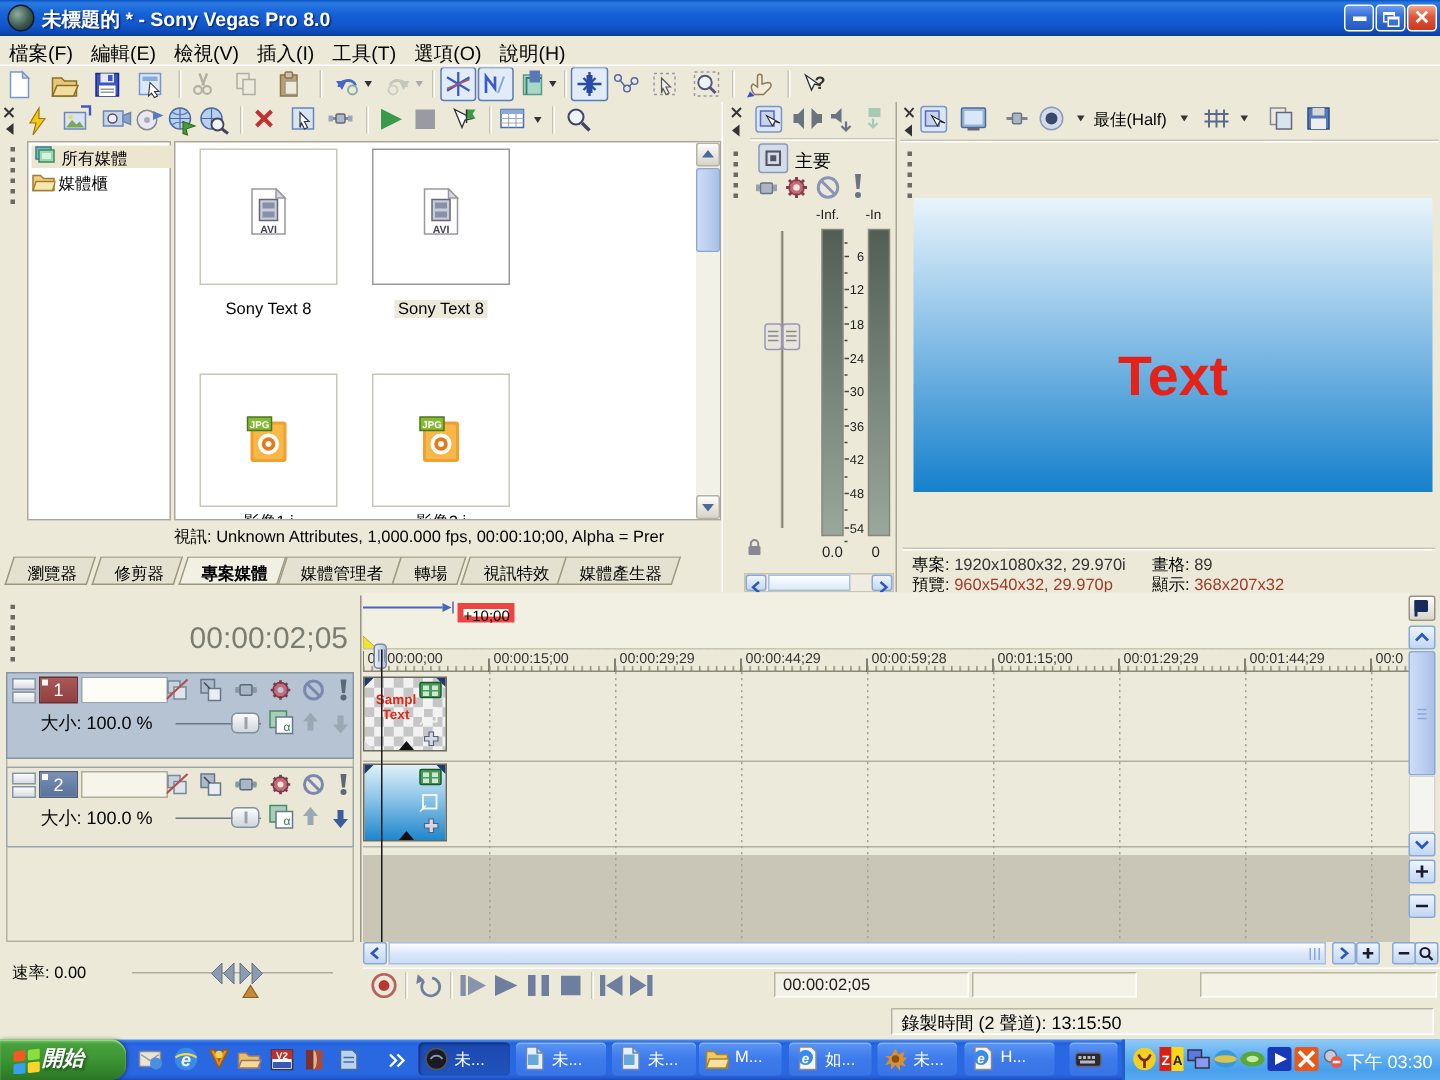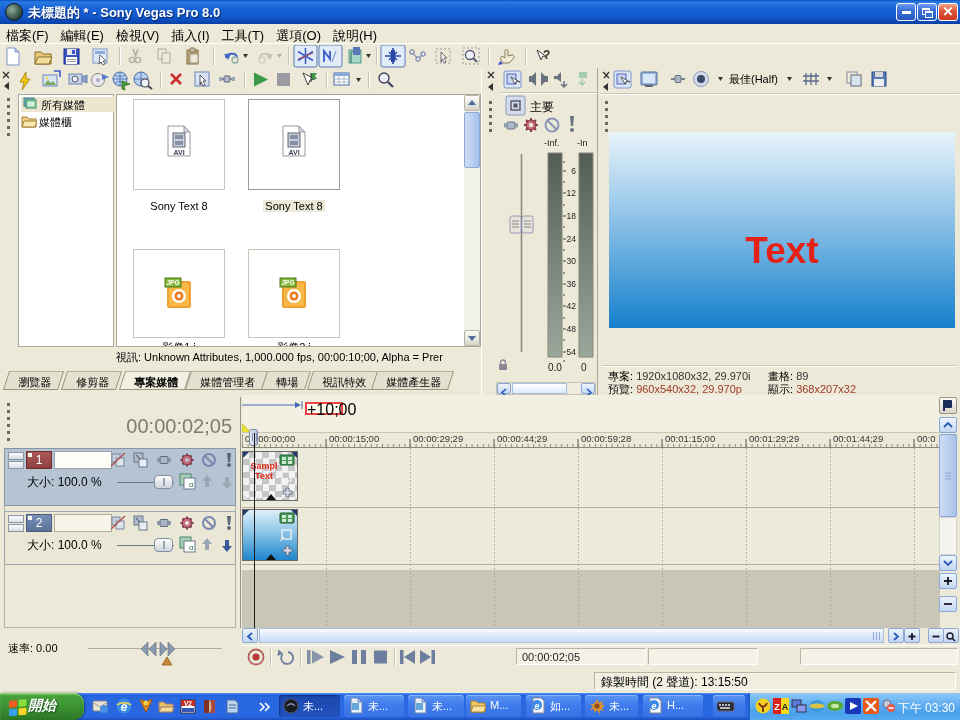--- a/index.html
+++ b/index.html
@@ -726,21 +726,21 @@
   <div class="abs" style="left:240px;top:2px;width:1px;height:231px;background:#98948a;"></div>
 
   <div id="trackarea">
     <div class="abs" style="left:0;top:0;width:698px;height:37px;background:#f2f0e2;"></div>
 
     <svg class="abs" style="left:0;top:4px" width="120" height="14" viewBox="0 0 120 14">
       <path d="M0 6h53" stroke="#4a66b8" stroke-width="1.2"></path>
       <path d="M53 3l6 3-6 3z" fill="#4a66b8"></path>
       <path d="M60 2v8" stroke="#4a66b8" stroke-width="1"></path>
     </svg>
-    <div class="abs" style="left:63px;top:7px;width:38px;height:13px;background:#fffff2;border:2px solid #ef4444;font-size:16px;text-align:left;line-height:12px;">+10;00</div>
+    <div class="abs" style="left:63px;top:7px;width:38px;height:13px;background:#fffff2;border:4px solid #ef4444;font-size:10px;text-align:center;line-height:12px;">+10;00</div>
 
     <svg class="abs" style="left:0px;top:29px" width="10" height="9" viewBox="0 0 10 9">
         <path d="M0 9V0l10 9z" fill="#ece434" stroke="#b0a818" stroke-width=".6"></path>
       </svg>
 
     <div class="abs" style="left:0;top:37px;width:698px;height:16px;background:#ece9d8;border-top:1px solid #c8c5b2;border-bottom:1px solid #8a8774;">
       <svg class="abs" style="left:0;top:0" width="698" height="15" viewBox="0 0 698 15">
         <g stroke="#5a5a4e">
           <path d="M0 1v13M84 6v9M168 6v9M252 6v9M336 6v9M420 6v9M504 6v9M588 6v9M672 6v9"></path>
         </g>

